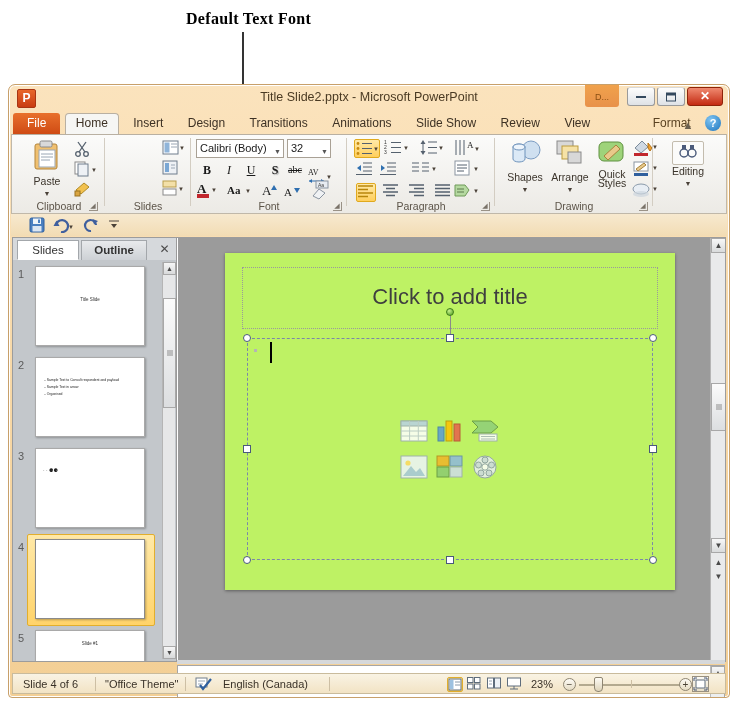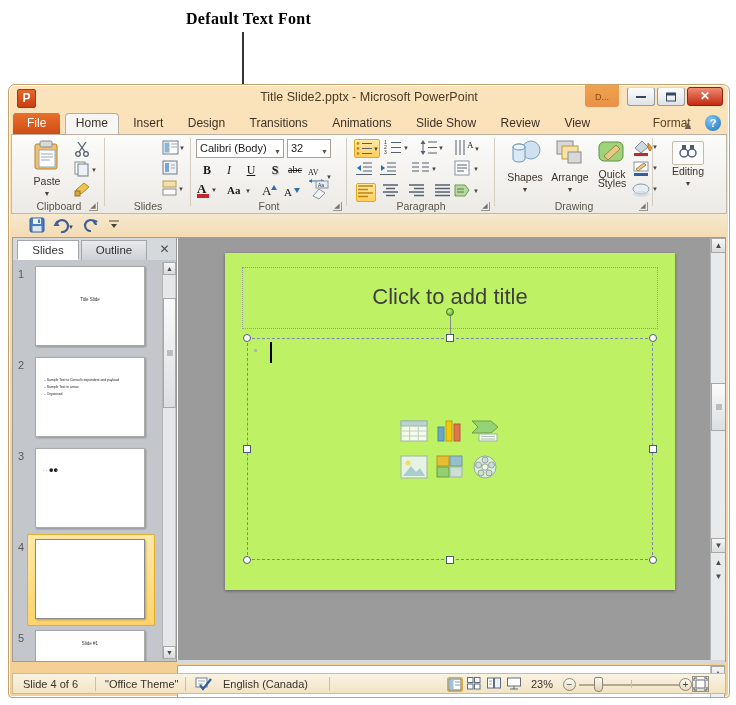--- a/index.html
+++ b/index.html
@@ -148,21 +148,21 @@
   .pane {
     position:absolute; left:0; top:0; width:164px; height:100%;
     background:#c3c7cb; border-right:1px solid #9a9a9a;
   }
   .panetabs { position:relative; height:22px; background:#d6d9dc; }
   .ptab {
     position:absolute; top:2px; height:20px; line-height:19px; text-align:center;
     font-size:11.5px; color:#333; border:1px solid #a3a7ab; border-bottom:none;
   }
   .ptab.active { background:#fff; border-bottom:1px solid #fff; }
-  .ptab.inactive { background:linear-gradient(180deg,#e8eaec,#cdd1d5); }
+  .ptab.inactive { background:linear-gradient(180deg,#e8eaec,#cdd1d5);font-weight:bold; }
   .pclose {
     position:absolute; right:3px; top:3px; width:17px; height:17px;
     text-align:center; line-height:16px; font-size:12px; color:#4a4a4a;
   }
   .thumbs { position:absolute; left:0; top:22px; right:0; bottom:0; }
   .thumbrow { position:absolute; left:0; width:150px; }
   .thumbnum {
     position:absolute; left:5px; top:2px; font-size:11px; color:#5b5b5b;
   }
   .thumb {

